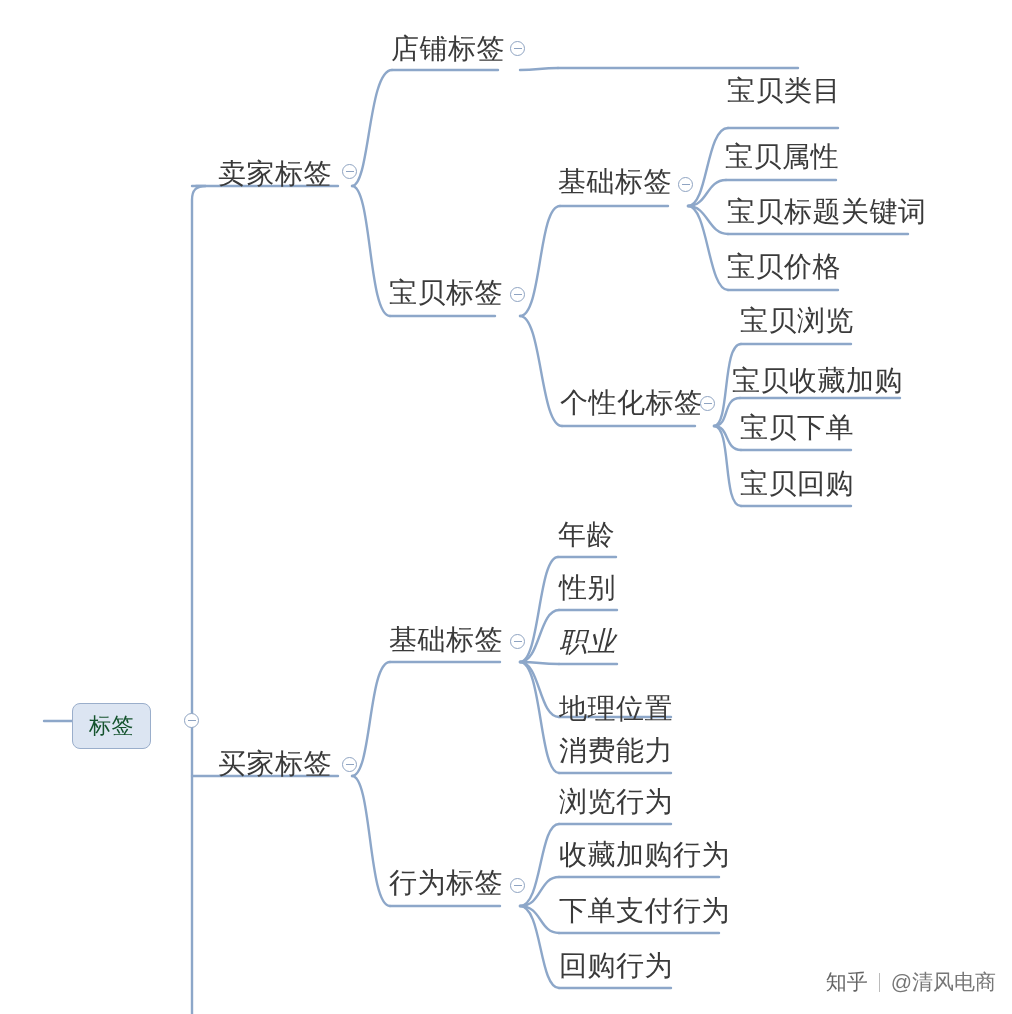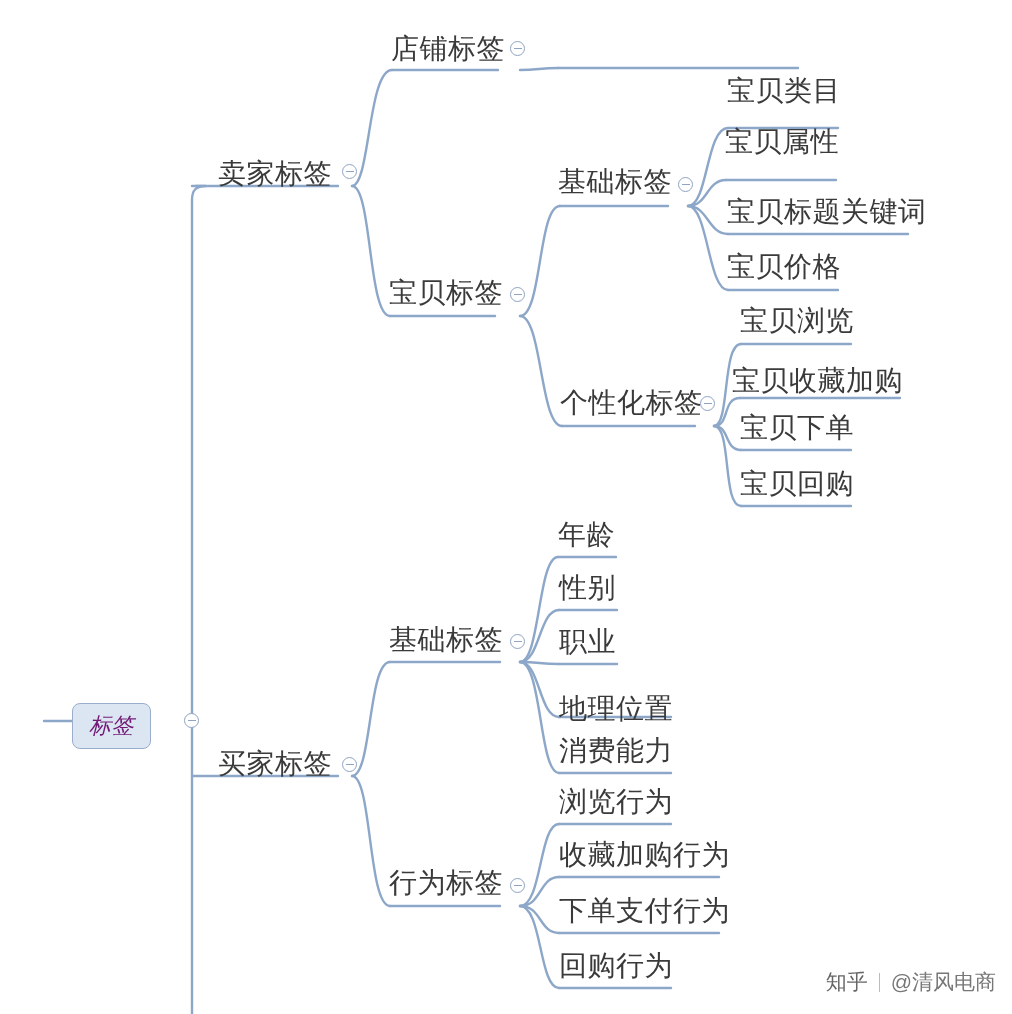--- a/index.html
+++ b/index.html
@@ -33,23 +33,22 @@
     color: #3a3a3a;
     font-size: 28px;
     line-height: 1;
     letter-spacing: 0.5px;
   }
   .node.root {
     background: #dce5f2;
     border: 1px solid #9aaecb;
     border-radius: 8px;
     padding: 11px 16px;
-    color: #701a75;
+    color: #14532d;
     font-size: 22px;
-    font-style: italic;
   }
   .collapse {
     position: absolute;
     width: 15px;
     height: 15px;
     border: 1px solid #8fa4c2;
     border-radius: 50%;
     background: #fff;
     box-sizing: border-box;
   }
@@ -189,21 +188,21 @@
   <div class="collapse" style="left:678px; top:177px;"></div>
 
   <div class="node" style="left:560px; top:389px;">
     <span>个性化标签</span>
   </div>
   <div class="collapse" style="left:700px; top:396px;"></div>
 
   <div class="node" style="left:727px; top:77px;">
     <span>宝贝类目</span>
   </div>
-  <div class="node" style="left:725px; top:128px;">
+  <div class="node" style="left:725px; top:143px;">
     <span>宝贝属性</span>
   </div>
   <div class="node" style="left:727px; top:198px;">
     <span>宝贝标题关键词</span>
   </div>
   <div class="node" style="left:727px; top:253px;">
     <span>宝贝价格</span>
   </div>
 
   <div class="node" style="left:740px; top:307px;">
@@ -228,21 +227,21 @@
     <span>行为标签</span>
   </div>
   <div class="collapse" style="left:510px; top:878px;"></div>
 
   <div class="node" style="left:558px; top:521px;">
     <span>年龄</span>
   </div>
   <div class="node" style="left:559px; top:574px;">
     <span>性别</span>
   </div>
-  <div class="node" style="left:559px; top:628px;">
+  <div class="node" style="left:559px; top:628px;font-style:italic;">
     <span>职业</span>
   </div>
   <div class="node" style="left:559px; top:695px;text-align:center;">
     <span>地理位置</span>
   </div>
   <div class="node" style="left:559px; top:737px;">
     <span>消费能力</span>
   </div>
 
   <div class="node" style="left:559px; top:788px;">

